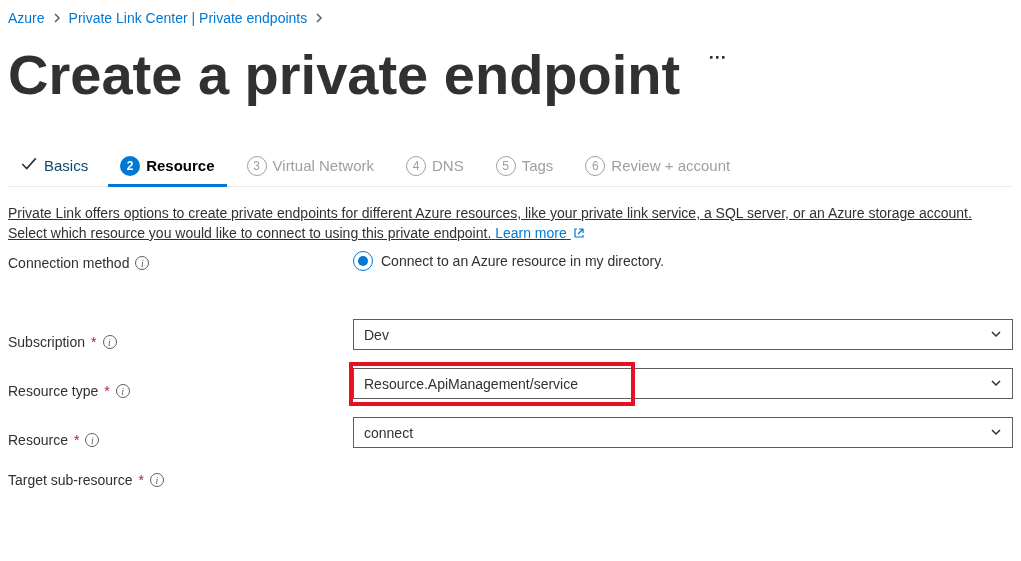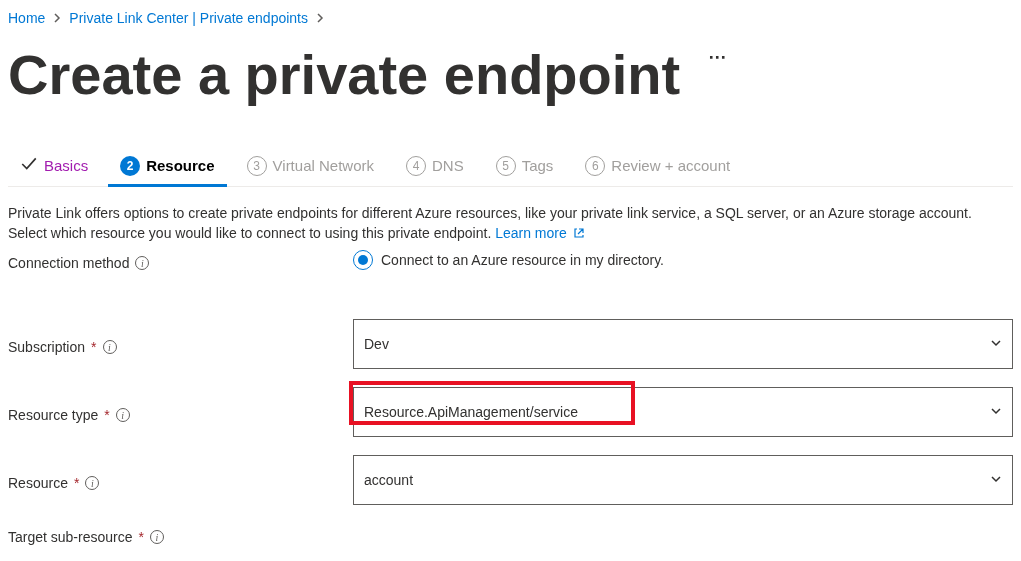--- a/index.html
+++ b/index.html
@@ -50,21 +50,21 @@
       align-items: center;
       gap: 6px;
       padding: 8px 12px;
       cursor: pointer;
       color: #a19f9d;
       font-size: 15px;
       border-bottom: 3px solid transparent;
       margin-bottom: -1px;
     }
     .tab-completed {
-      color: #a21caf;
+      color: #0c4a6e;
     }
     .tab-active {
       color: #000;
       font-weight: 600;
       border-bottom: 3px solid #0078d4;
     }
     .tab-number {
       display: inline-flex;
       align-items: center;
       justify-content: center;
@@ -82,36 +82,37 @@
       color: #a19f9d;
     }
     .check-icon {
       width: 18px;
       height: 18px;
     }
     .description {
       color: #323130;
       line-height: 20px;
       margin-bottom: 6px;
+      text-decoration: underline;
     }
     .learn-more-link {
       color: #0078d4;
       text-decoration: none;
       cursor: pointer;
     }
     .external-icon {
       width: 12px;
       height: 12px;
       display: inline-block;
       vertical-align: -1px;
       margin-left: 2px;
     }
     .field-row {
       display: flex;
-      align-items: center;
+      align-items: flex-end;
       margin-bottom: 18px;
     }
     .field-label {
       width: 345px;
       display: flex;
       align-items: center;
       gap: 6px;
       padding-top: 6px;
     }
     .required {
@@ -159,21 +160,21 @@
     }
     .radio-checked::after {
       content: "";
       width: 10px;
       height: 10px;
       background: #0078d4;
       border-radius: 50%;
     }
     .select {
       width: 100%;
-      height: 50px;
+      height: 31px;
       border: 1px solid #605e5c;
       background: #fff;
       display: flex;
       align-items: center;
       justify-content: space-between;
       padding: 0 10px;
       cursor: pointer;
       font-size: 14px;
     }
     .select-focused {
@@ -190,21 +191,21 @@
       position: absolute;
       border: 4px solid #e81123;
       pointer-events: none;
     }
     .spacer-30 { height: 30px; }
   </style>
 </head>
 <body>
 
 <nav class="breadcrumb">
-  <a>Home</a>
+  <a>Azure</a>
   <span class="breadcrumb-sep">
     <svg width="8" height="10" viewBox="0 0 8 10">
         <path d="M2 1 L6 5 L2 9" stroke="#605e5c" stroke-width="1.5" fill="none"></path>
       </svg>
   </span>
   <a>Private Link Center | Private endpoints</a>
   <span class="breadcrumb-sep">
     <svg width="8" height="10" viewBox="0 0 8 10">
         <path d="M2 1 L6 5 L2 9" stroke="#605e5c" stroke-width="1.5" fill="none"></path>
       </svg>
@@ -314,21 +315,21 @@
 </div>
 
 <div class="field-row">
   <div class="field-label">
     <span>Resource</span>
     <span class="required">*</span>
     <span class="info-icon">i</span>
   </div>
   <div class="field-control">
     <div class="select">
-      <span>account</span>
+      <span>connect</span>
       <span>
         <svg class="chevron-down" viewBox="0 0 12 12">
             <path d="M2 4 L6 8 L10 4" stroke="#323130" stroke-width="1.5" fill="none"></path>
           </svg>
       </span>
     </div>
   </div>
 </div>
 
 <div class="field-row">

